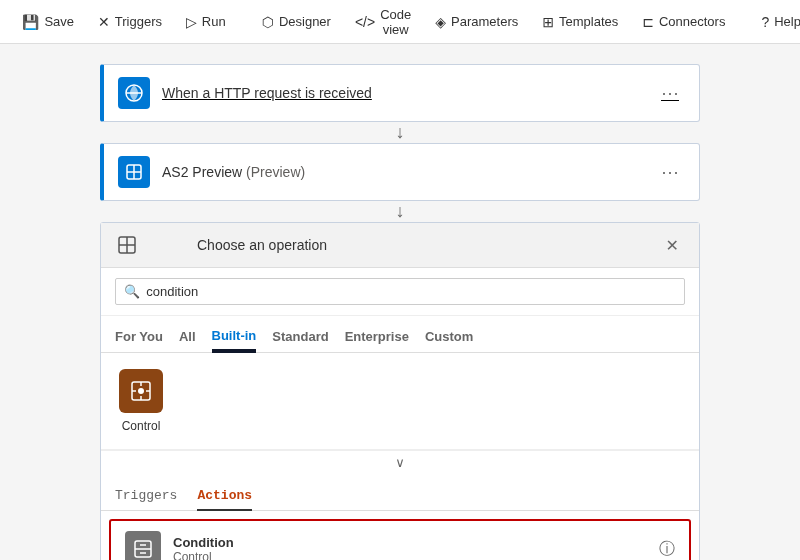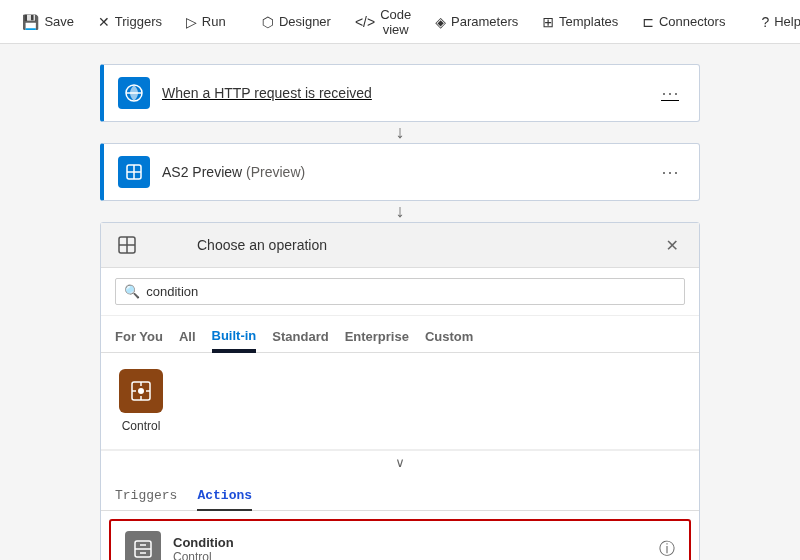--- a/index.html
+++ b/index.html
@@ -239,21 +239,21 @@
     }
     .sub-tab-item {
       padding: 6px 0;
       font-size: 13px;
       color: #666;
       cursor: pointer;
       border-bottom: 2px solid transparent;
       margin-bottom: -1px;
     }
     .sub-tab-item.active {
-      color: #1d4ed8;
+      color: #c2410c;
       border-bottom: 2px solid #333;
       font-weight: 600;
     }
 
     
     .action-list {
       padding: 4px 0;
     }
     .action-item {
       display: flex;

